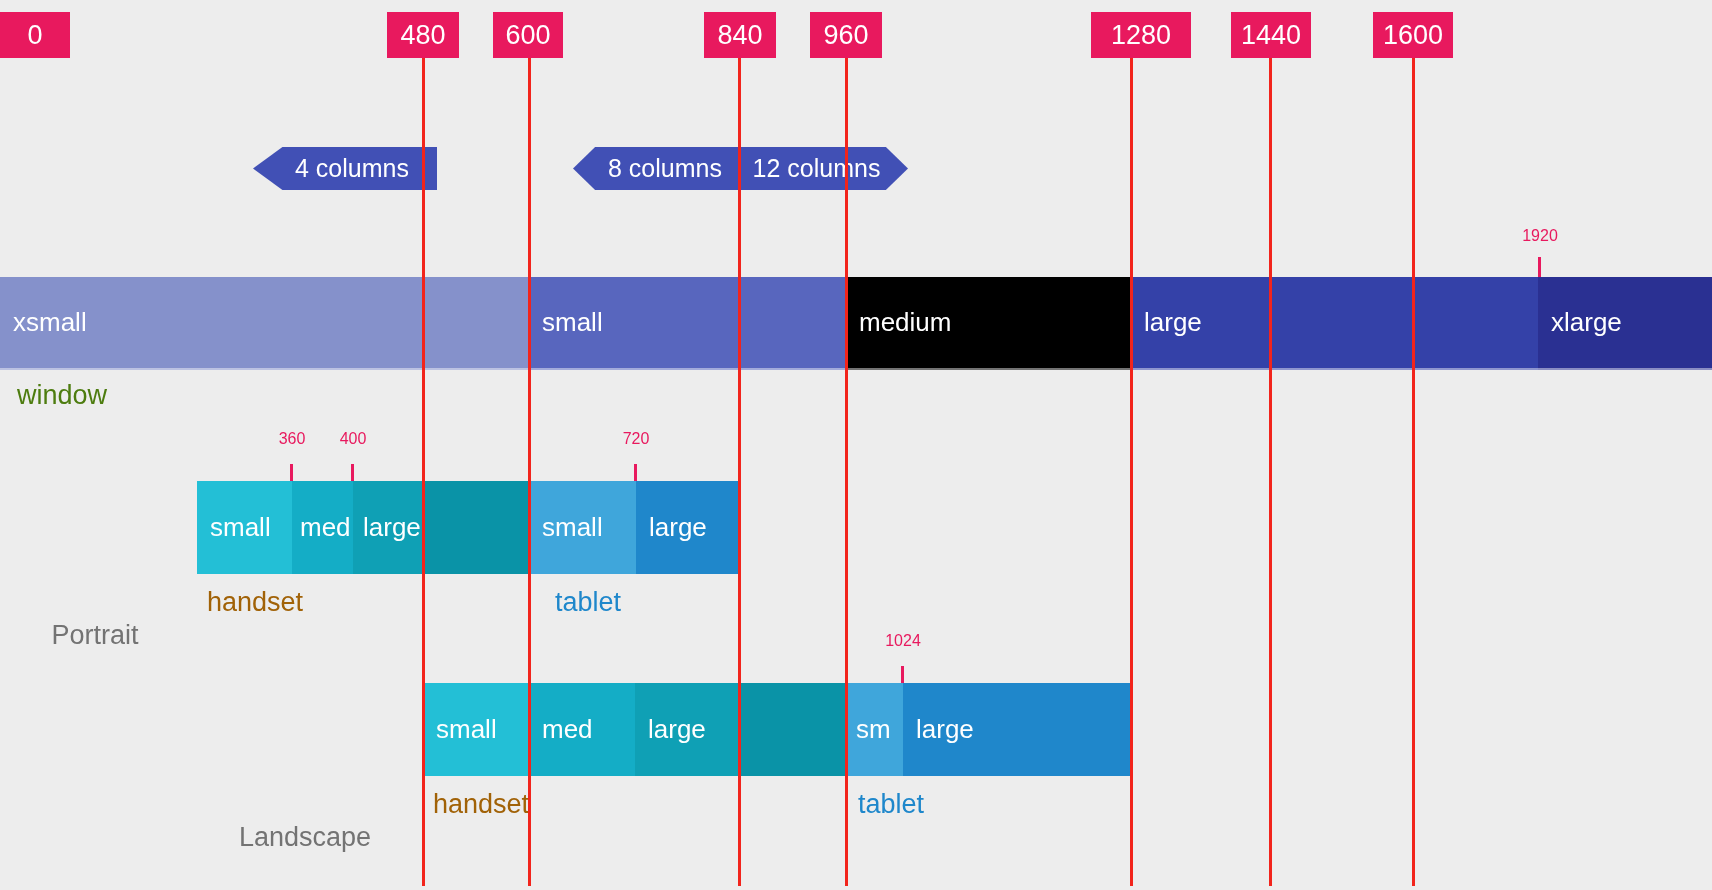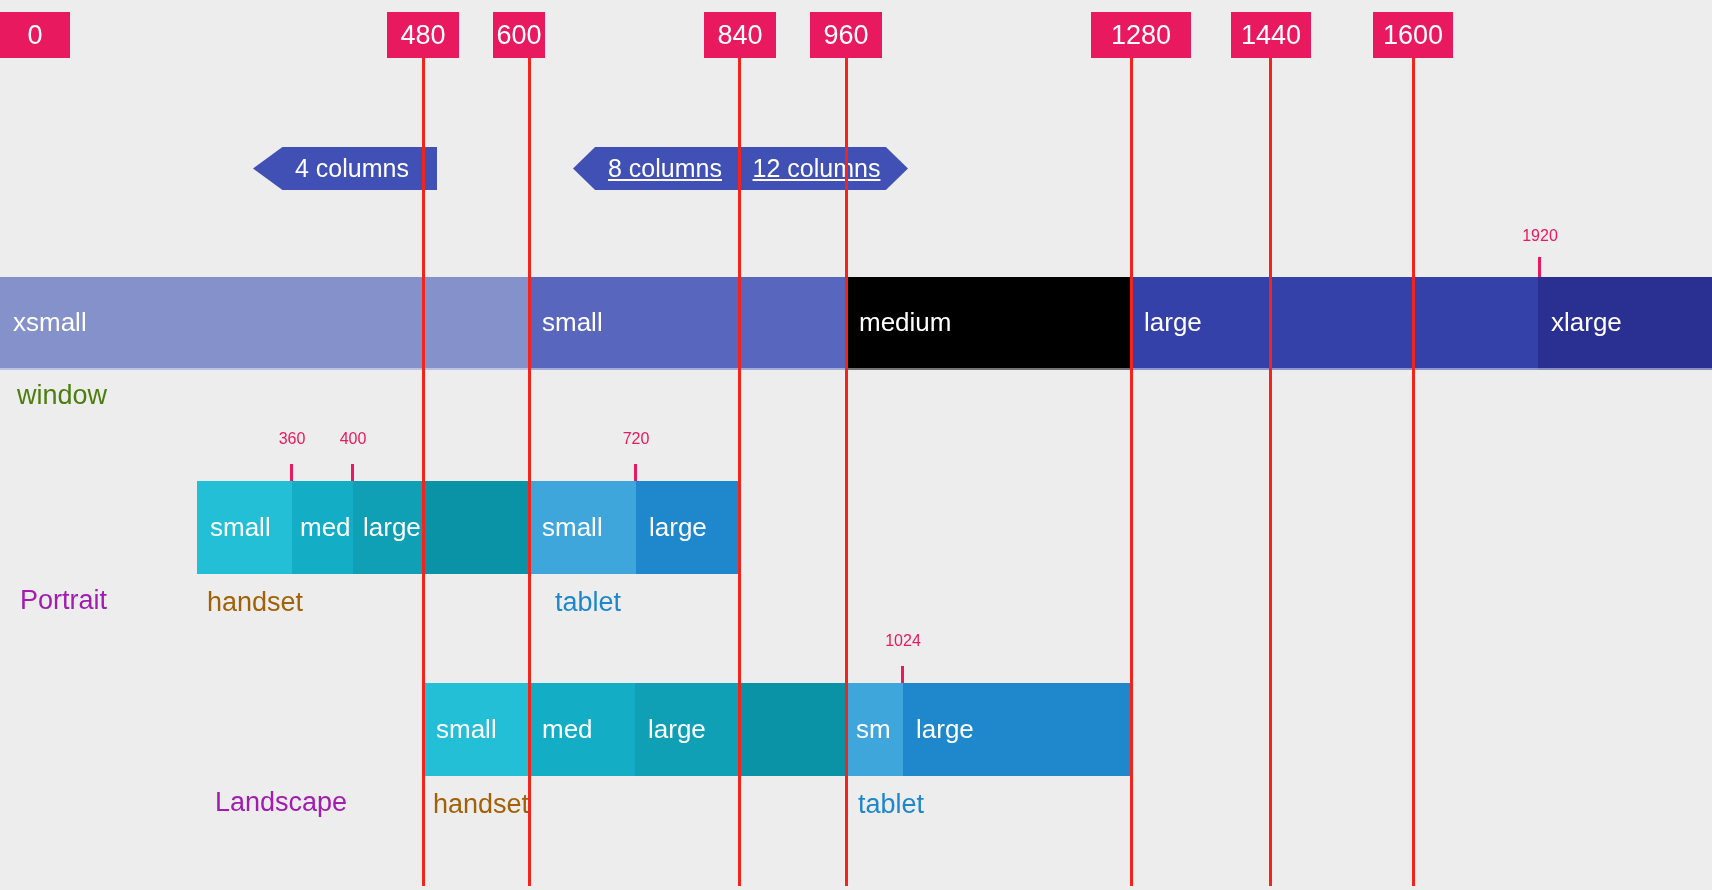--- a/index.html
+++ b/index.html
@@ -12,56 +12,56 @@
   .vline{position:absolute;top:58px;height:828px;width:3px;background:#F2241C;z-index:5;}
   
   .bp-box{
     position:absolute;top:12px;height:46px;background:#E8195E;color:#fff;
     font-size:27px;display:flex;align-items:center;justify-content:center;z-index:6;
   }
   
   .badge{position:absolute;top:147px;height:43px;background:#4150B5;color:#fff;
     font-size:25px;display:flex;align-items:center;z-index:2;}
   .badge-4{clip-path:polygon(0 50%,16% 0,100% 0,100% 100%,16% 100%);justify-content:center;padding-left:14px;}
-  .badge-ribbon{clip-path:polygon(0 50%,6.6% 0,93.4% 0,100% 50%,93.4% 100%,6.6% 100%);text-decoration:underline;}
+  .badge-ribbon{clip-path:polygon(0 50%,6.6% 0,93.4% 0,100% 50%,93.4% 100%,6.6% 100%);}
   .badge-cell{height:100%;display:flex;align-items:center;justify-content:center;}
   
   .bar-seg{
     position:absolute;height:93px;display:flex;align-items:center;
     padding-left:13px;box-sizing:border-box;color:#fff;font-size:26px;z-index:1;
   }
   .row-window .bar-seg{top:277px;border-bottom:2px solid rgba(255,255,255,.45);text-align:center;}
   .row-portrait .bar-seg{top:481px;}
   .row-landscape .bar-seg{top:683px;}
   
   .tick-label{position:absolute;width:84px;text-align:center;color:#E8195E;font-size:16px;z-index:4;}
   .tick-mark{position:absolute;width:3px;background:#E8195E;z-index:4;}
   
   .caption{position:absolute;font-size:27px;z-index:3;white-space:nowrap;}
-  .cap-pink{color:#a21caf;text-align:left;}
+  .cap-pink{color:#737373;text-align:center;margin-top:35px;}
   .cap-teal{color:#a16207;}
   .cap-blue{color:#1E87CB;}
   .cap-indigo{color:#4d7c0f;}
 </style>
 </head>
 <body>
 
 <div class="canvas">
 
   <div class="vline" style="left:422px"></div>
   <div class="vline" style="left:528px"></div>
   <div class="vline" style="left:738px"></div>
   <div class="vline" style="left:845px"></div>
   <div class="vline" style="left:1130px"></div>
   <div class="vline" style="left:1269px"></div>
   <div class="vline" style="left:1412px"></div>
 
   <div class="bp-box" style="left:0;width:70px">0</div>
   <div class="bp-box" style="left:387px;width:72px">480</div>
-  <div class="bp-box" style="left:493px;width:52px">600</div>
+  <div class="bp-box" style="left:493px;width:70px">600</div>
   <div class="bp-box" style="left:704px;width:72px">840</div>
   <div class="bp-box" style="left:810px;width:72px">960</div>
   <div class="bp-box" style="left:1091px;width:100px">1280</div>
   <div class="bp-box" style="left:1231px;width:80px">1440</div>
   <div class="bp-box" style="left:1373px;width:80px">1600</div>
 
   <div class="badge badge-4" style="left:253px;width:170px">4 columns</div>
   <div class="badge badge-ribbon" style="left:573px;width:335px">
     <div class="badge-cell" style="width:166px;padding-left:18px;box-sizing:border-box">8 columns</div>
     <div class="badge-cell" style="width:169px;padding-right:14px;box-sizing:border-box">12 columns</div>

